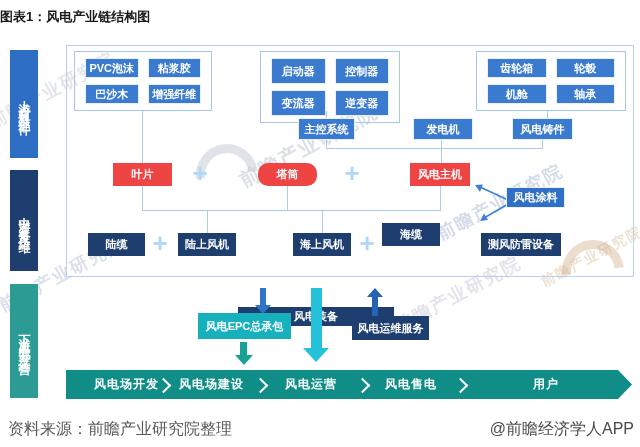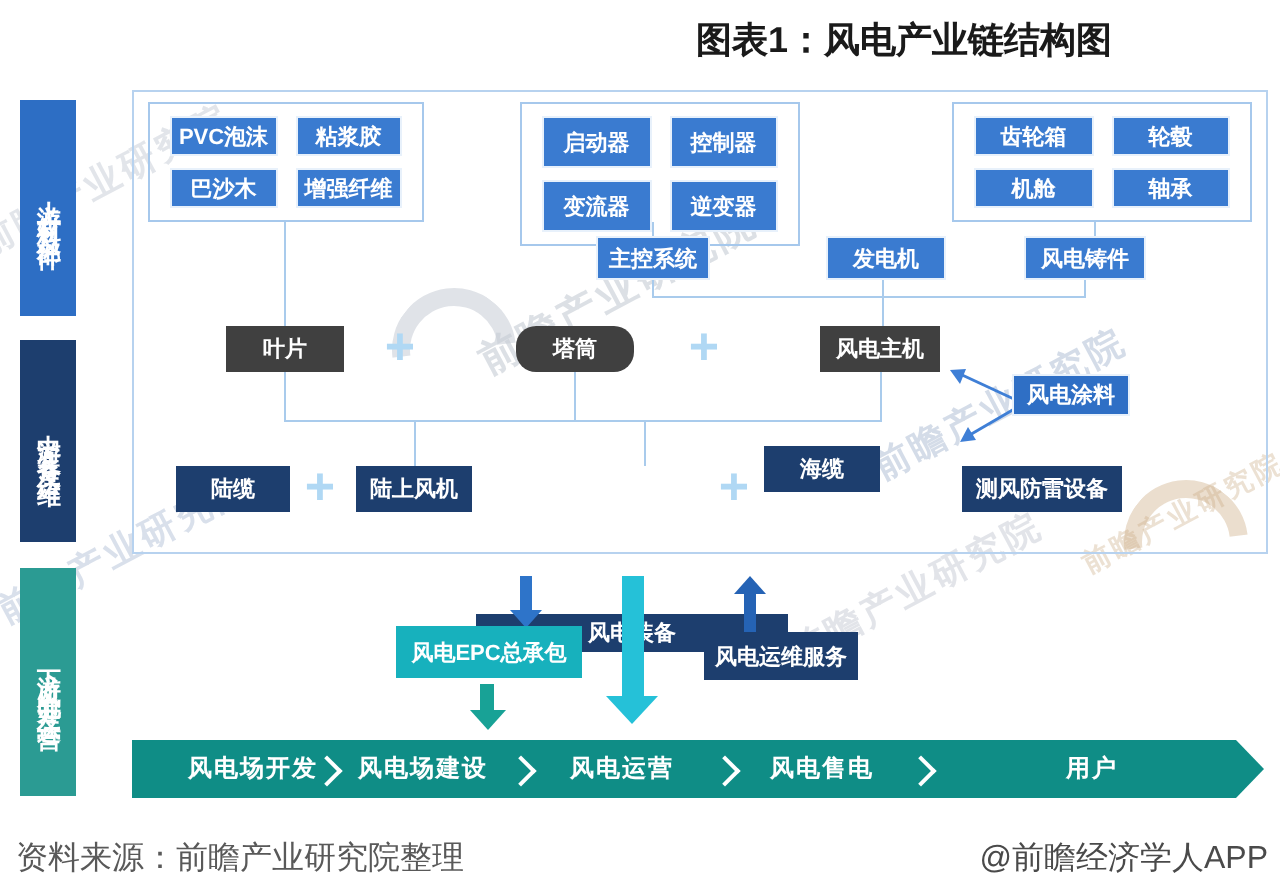--- a/index.html
+++ b/index.html
@@ -1,32 +1,32 @@
 <!DOCTYPE html>
 <html><head>
 <meta charset="utf-8">
 <style>
   html,body{margin:0;padding:0;background:#fff;}
   #stage{position:relative;width:640px;height:447px;background:#fff;overflow:hidden;
          font-family:"Liberation Sans","DejaVu Sans",sans-serif;}
   .abs{position:absolute;}
   
-  #title{left:0;top:8px;width:556px;text-align:right;font-size:18px;font-weight:700;color:#1a1a1a;}
+  #title{left:0;top:8px;width:556px;text-align:left;font-size:13px;font-weight:700;color:#1a1a1a;}
   
   .side{width:28px;display:flex;align-items:center;justify-content:center;
         writing-mode:vertical-rl;letter-spacing:4px;color:#fff;font-size:12px;font-weight:700;}
   
   .frame{border:1px solid #b7d2ef;background:transparent;}
   .group{border:1px solid #a6c8ec;display:grid;grid-template-columns:1fr 1fr;
          gap:6px 9px;padding:6px 10px;box-sizing:border-box;align-items:stretch;}
   
   .bx{display:flex;align-items:center;justify-content:center;color:#fff;
       font-size:11px;font-weight:700;box-sizing:border-box;white-space:nowrap;}
   .b-blue{background:#3a7bd0;border:1px solid #e8f1fb;}
-  .b-mid{background:#404040;}
+  .b-mid{background:#ef4444;}
   .b-navy{background:#1d3e6e;}
   .b-cyan{background:#17b1bd;}
   
   .ln{background:#a9cbec;}
   
   .plus{color:#b0d8f4;font-size:26px;font-weight:700;line-height:26px;width:28px;text-align:center;}
   
   .tri{width:0;height:0;}
   
   #chevbar{left:66px;top:370px;width:566px;height:29px;background:#0f8d86;
@@ -117,20 +117,21 @@
   <div class="abs ln lift" style="left:142px;top:186px;width:1px;height:24px;"></div>
   <div class="abs ln lift" style="left:287px;top:186px;width:1px;height:24px;"></div>
   <div class="abs ln lift" style="left:440px;top:186px;width:1px;height:24px;"></div>
   <div class="abs ln lift" style="left:142px;top:210px;width:299px;height:1px;"></div>
   <div class="abs ln lift" style="left:207px;top:210px;width:1px;height:23px;"></div>
   <div class="abs ln lift" style="left:322px;top:210px;width:1px;height:23px;"></div>
 
   <div class="abs bx b-navy lift" style="left:88px;top:233px;width:57px;height:23px;">陆缆</div>
   <div class="abs plus lift" style="left:146px;top:230px;">+</div>
   <div class="abs bx b-navy lift" style="left:178px;top:233px;width:58px;height:23px;">陆上风机</div>
+  <div class="abs bx b-navy lift" style="left:293px;top:233px;width:58px;height:23px;">海上风机</div>
   <div class="abs plus lift" style="left:353px;top:230px;">+</div>
   <div class="abs bx b-navy lift" style="left:382px;top:223px;width:58px;height:23px;">海缆</div>
   <div class="abs bx b-navy lift" style="left:481px;top:233px;width:80px;height:23px;">测风防雷设备</div>
 
   <div class="abs bx b-navy lift" style="left:238px;top:266px;width:156px;height:19px;margin-top:41px;">风电装备</div>
 
   <div class="abs lift" style="left:260px;top:288px;width:6px;height:17px;background:#2e74c9;"></div>
   <div class="abs tri lift" style="left:255px;top:305px;border-left:8px solid transparent;border-right:8px solid transparent;border-top:9px solid #2e74c9;"></div>
 
   <div class="abs lift" style="left:311px;top:288px;width:11px;height:60px;background:#25c1d8;"></div>

